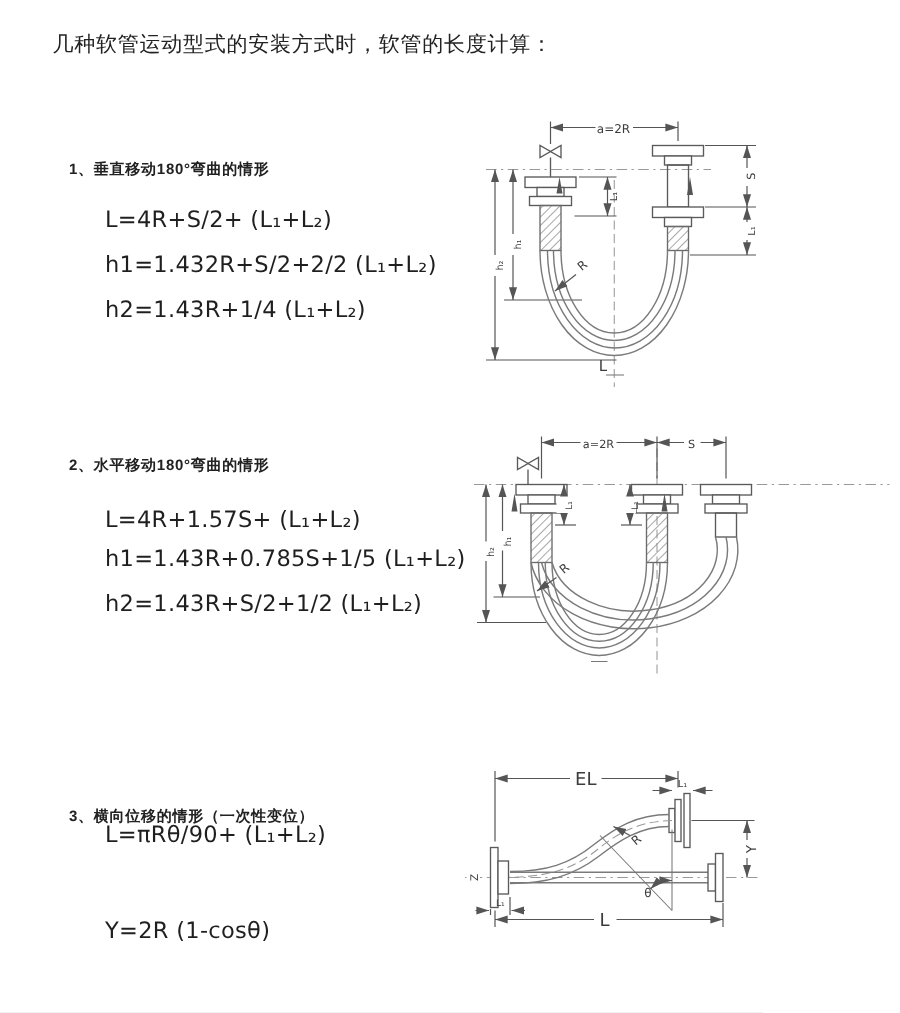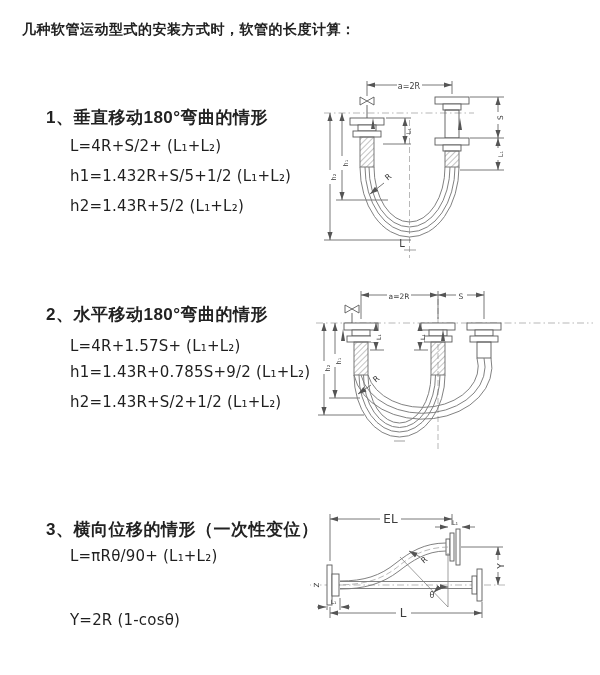--- a/index.html
+++ b/index.html
@@ -1,19 +1,19 @@
 <!DOCTYPE html>
 <html><head>
 <meta charset="utf-8">
 <style>
   html,body{margin:0;padding:0;background:#e8e8e8;}
   .page{position:relative;width:600px;height:675px;background:#ffffff;overflow:hidden;
         font-family:"Liberation Sans",sans-serif;color:#222;}
-  .title{position:absolute;left:22px;top:21px;font-size:14px;font-weight:bold;letter-spacing:0.5px;}
-  .sec-heading{position:absolute;left:46px;font-size:17px;font-weight:bold;letter-spacing:0.5px;}
+  .title{position:absolute;left:35px;top:21px;font-size:14px;font-weight:normal;letter-spacing:0.5px;}
+  .sec-heading{position:absolute;left:46px;font-size:10px;font-weight:bold;letter-spacing:0.5px;}
   .formula{position:absolute;left:70px;font-size:15px;font-family:"DejaVu Sans",sans-serif;
            letter-spacing:0.2px;color:#1f1f1f;}
   svg{position:absolute;overflow:visible;}
   .ol{stroke:#5a5a5a;fill:#ffffff;stroke-width:0.9;}
   .tube{stroke:#5a5a5a;fill:none;stroke-width:0.9;}
   .hose{stroke:#7a7a7a;fill:none;stroke-width:0.95;}
   .dim{stroke:#555;stroke-width:0.8;fill:none;}
   .cl{stroke:#999;stroke-width:0.7;fill:none;stroke-dasharray:7 3 1.5 3;}
   .cld{stroke:#999;stroke-width:0.7;fill:none;stroke-dasharray:6 3;}
   .thin{stroke:#777;stroke-width:0.7;fill:none;}
@@ -22,29 +22,29 @@
 </style>
 </head>
 <body>
 
 <div class="page">
 
   <div class="title">几种软管运动型式的安装方式时，软管的长度计算：</div>
 
   <div class="sec-heading" style="top:106px">1、垂直移动180°弯曲的情形</div>
   <div class="formula" style="top:137px">L=4R+S/2+ (L₁+L₂)</div>
-  <div class="formula" style="top:167px">h1=1.432R+S/5+1/2 (L₁+L₂)</div>
-  <div class="formula" style="top:197px">h2=1.43R+5/2 (L₁+L₂)</div>
+  <div class="formula" style="top:167px">h1=1.432R+S/2+2/2 (L₁+L₂)</div>
+  <div class="formula" style="top:197px">h2=1.43R+1/4 (L₁+L₂)</div>
 
   <div class="sec-heading" style="top:303px">2、水平移动180°弯曲的情形</div>
   <div class="formula" style="top:337px">L=4R+1.57S+ (L₁+L₂)</div>
-  <div class="formula" style="top:363px">h1=1.43R+0.785S+9/2 (L₁+L₂)</div>
+  <div class="formula" style="top:363px">h1=1.43R+0.785S+1/5 (L₁+L₂)</div>
   <div class="formula" style="top:393px">h2=1.43R+S/2+1/2 (L₁+L₂)</div>
 
-  <div class="sec-heading" style="top:518px">3、横向位移的情形（一次性变位）</div>
+  <div class="sec-heading" style="top:537px">3、横向位移的情形（一次性变位）</div>
   <div class="formula" style="top:547px">L=πRθ/90+ (L₁+L₂)</div>
   <div class="formula" style="top:611px">Y=2R (1-cosθ)</div>
 
   <svg style="left:308px;top:72px" width="292" height="195" viewBox="0 0 292 195">
     <defs>
       <marker id="m1" viewBox="0 0 8 6" markerWidth="9" markerHeight="7" refX="7.5" refY="3" orient="auto-start-reverse" markerUnits="userSpaceOnUse">
         <path d="M0,0.6 L7.5,3 L0,5.4 Z" fill="#555"></path>
       </marker>
       <pattern id="hp1" width="4" height="4" patternUnits="userSpaceOnUse" patternTransform="rotate(45)">
         <line x1="0" y1="0" x2="0" y2="4" stroke="#8a8a8a" stroke-width="1"></line>

